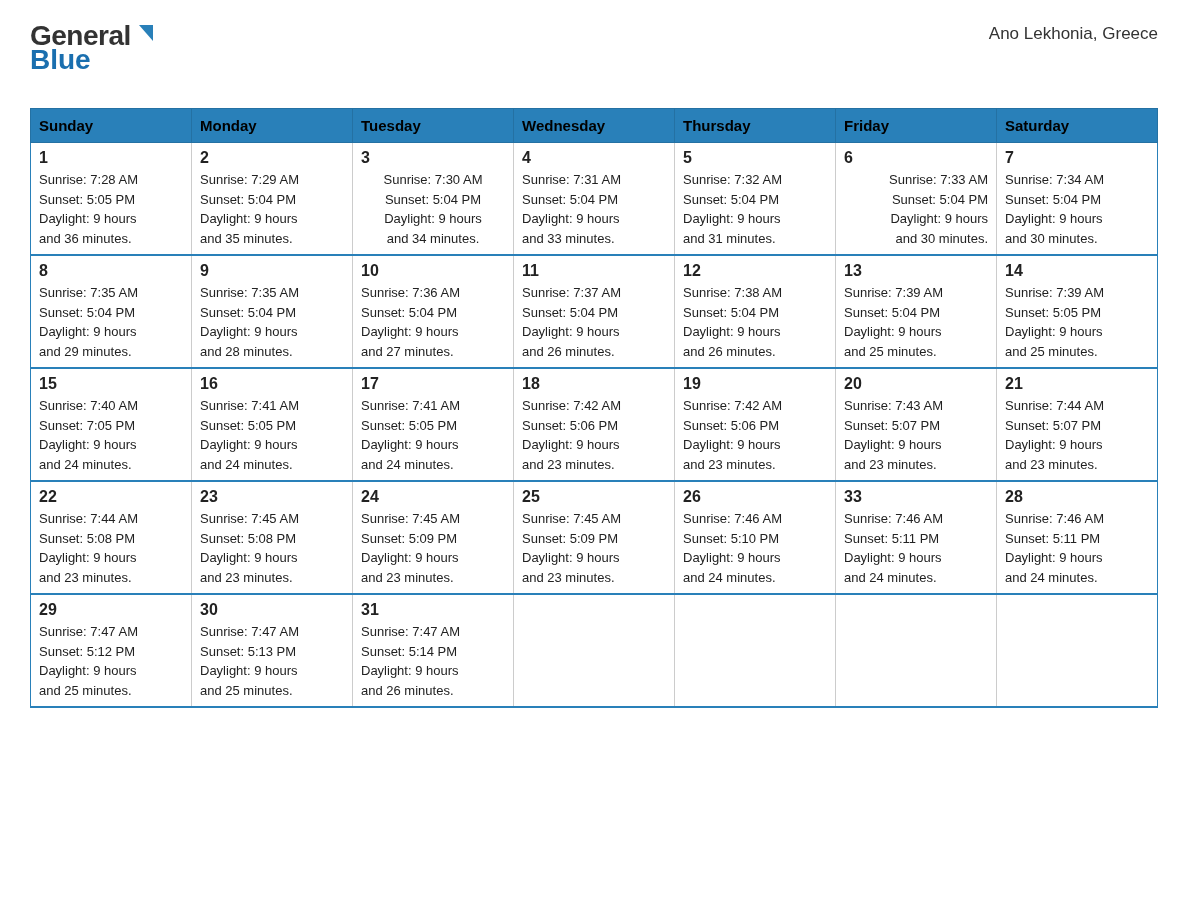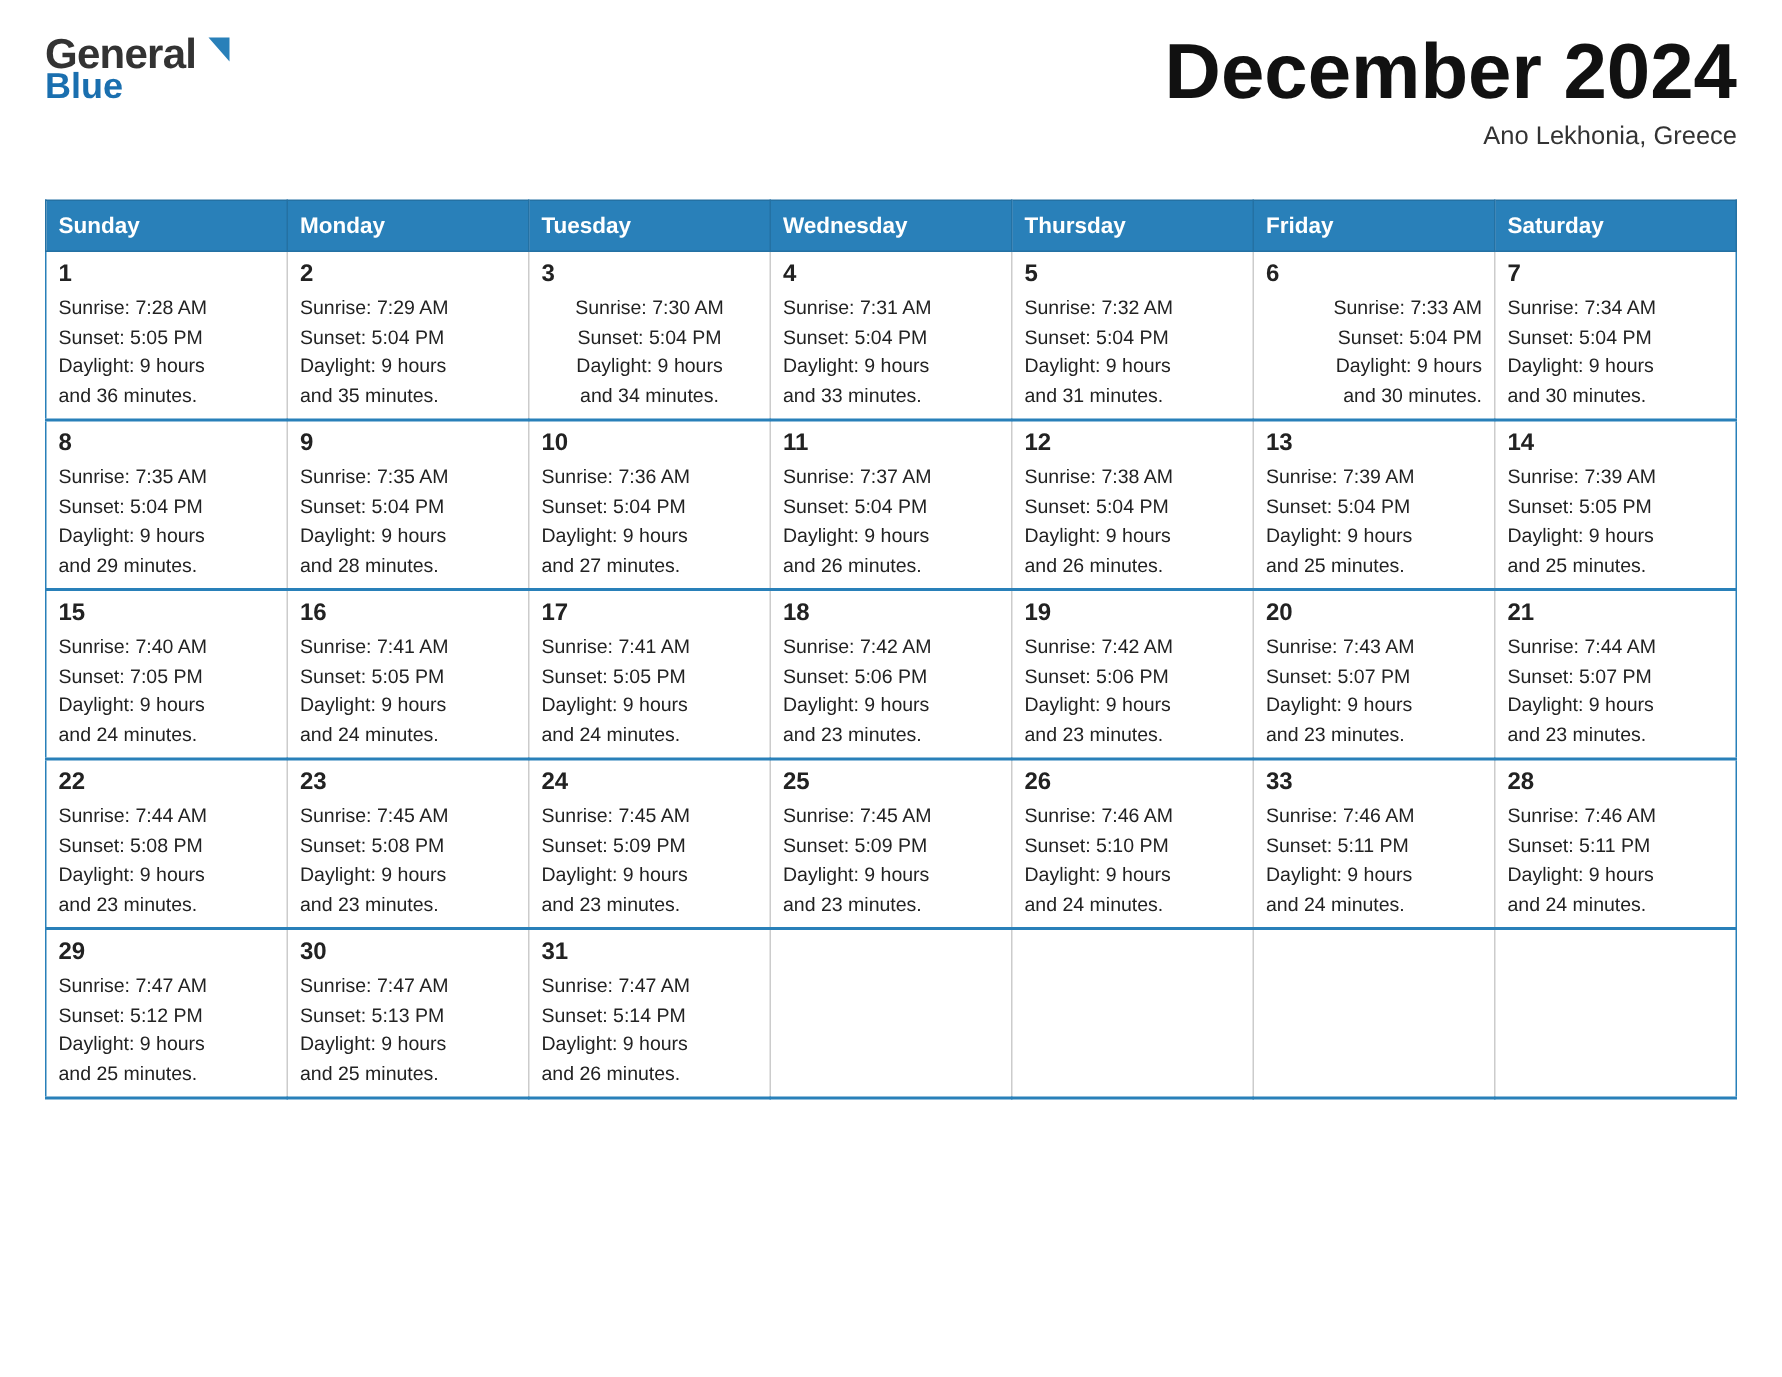--- a/index.html
+++ b/index.html
@@ -21,21 +21,21 @@
       flex-direction: column;
       align-items: flex-start;
     }
     .logo-general {
       font-size: 28px;
       font-weight: bold;
       color: #333;
       letter-spacing: -0.5px;
     }
     .logo-blue {
-      font-size: 24px;
+      font-size: 28px;
       font-weight: bold;
       color: #1a6faf;
       margin-top: -8px;
     }
     .title-block {
       text-align: right;
     }
     .month-title {
       font-size: 52px;
       font-weight: bold;
@@ -49,21 +49,21 @@
     }
     table {
       width: 100%;
       border-collapse: collapse;
       table-layout: fixed;
     }
     thead tr {
       background-color: #2980b9;
     }
     thead th {
-      color: #ffffff;
+      color: #000000;
       font-size: 15px;
       font-weight: bold;
       padding: 8px 8px;
       text-align: left;
       border: 1px solid #2471a3;
     }
     tbody tr {
       border-bottom: 2px solid #2980b9;
     }
     tbody td {
@@ -103,21 +103,20 @@
       <span class="logo-general">General</span>
       <span style="display:inline-block;margin-left:4px;vertical-align:middle;">
         <svg width="22" height="22" viewBox="0 0 22 22">
           <polygon points="4,2 18,2 18,18" fill="#2980b9"></polygon>
         </svg>
       </span>
     </div>
     <span class="logo-blue">Blue</span>
   </div>
   <div class="title-block">
-    <div class="month-title">December 2024</div>
     <div class="location-title">Ano Lekhonia, Greece</div>
   </div>
 </div>
 
 <table>
   <thead>
     <tr>
     <th>Sunday</th>
         <th>Monday</th>
         <th>Tuesday</th>

